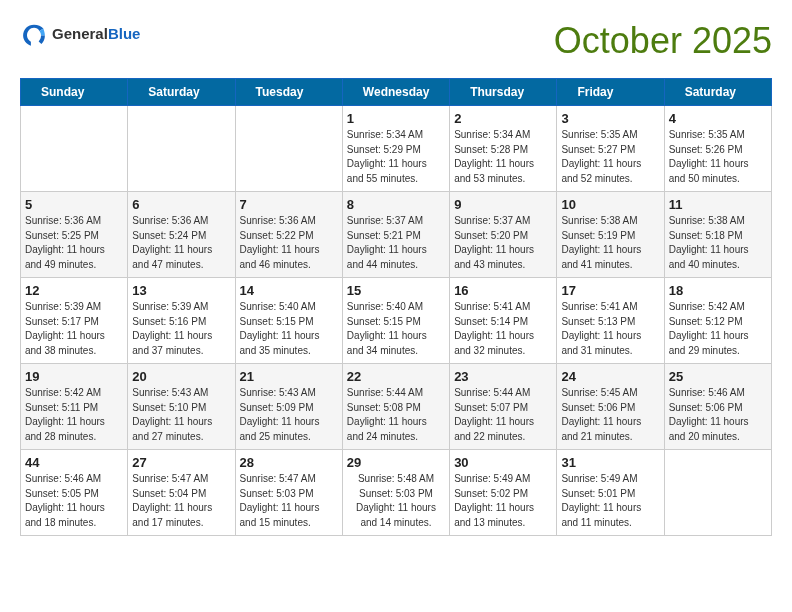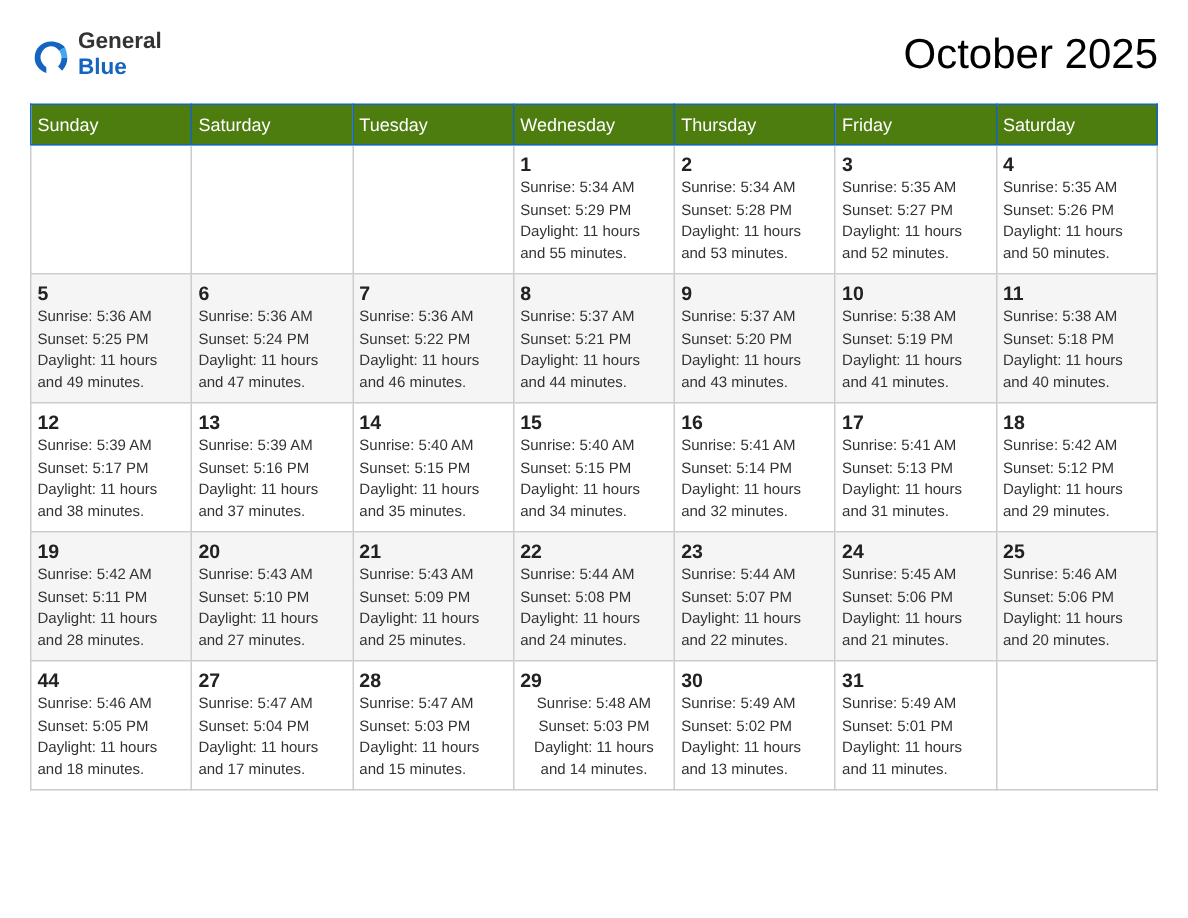--- a/index.html
+++ b/index.html
@@ -16,54 +16,54 @@
       justify-content: space-between;
       margin-bottom: 16px;
     }
     .logo {
       display: flex;
       align-items: center;
       gap: 4px;
     }
     .logo-text {
       display: flex;
-      flex-direction: column;
+      flex-direction: row;
       font-size: 15px;
       font-weight: bold;
       line-height: 1.1;
     }
     .logo-general { color: #333; }
     .logo-blue { color: #1565c0; }
     .logo-icon {
       width: 28px;
       height: 28px;
     }
     .title-block {
       text-align: right;
     }
     .month-title {
-      font-size: 28px;
+      font-size: 36px;
       font-weight: normal;
-      color: #000000;
+      color: #4d7c0f;
     }
     .location {
       font-size: 16px;
       color: #444;
     }
     table {
       width: 100%;
       border-collapse: collapse;
       table-layout: fixed;
     }
     thead th {
-      background-color: #4d7c0f;
+      background-color: #0369a1;
       color: #fff;
       font-size: 12px;
-      font-weight: normal;
-      padding: 6px 4px;
+      font-weight: bold;
+      padding: 6px 20px;
       text-align: left;
       border: 1px solid #1565c0;
     }
     tbody td {
       vertical-align: top;
       border: 1px solid #ccc;
       padding: 5px 4px;
       font-size: 10px;
       color: #333;
       height: 85px;

